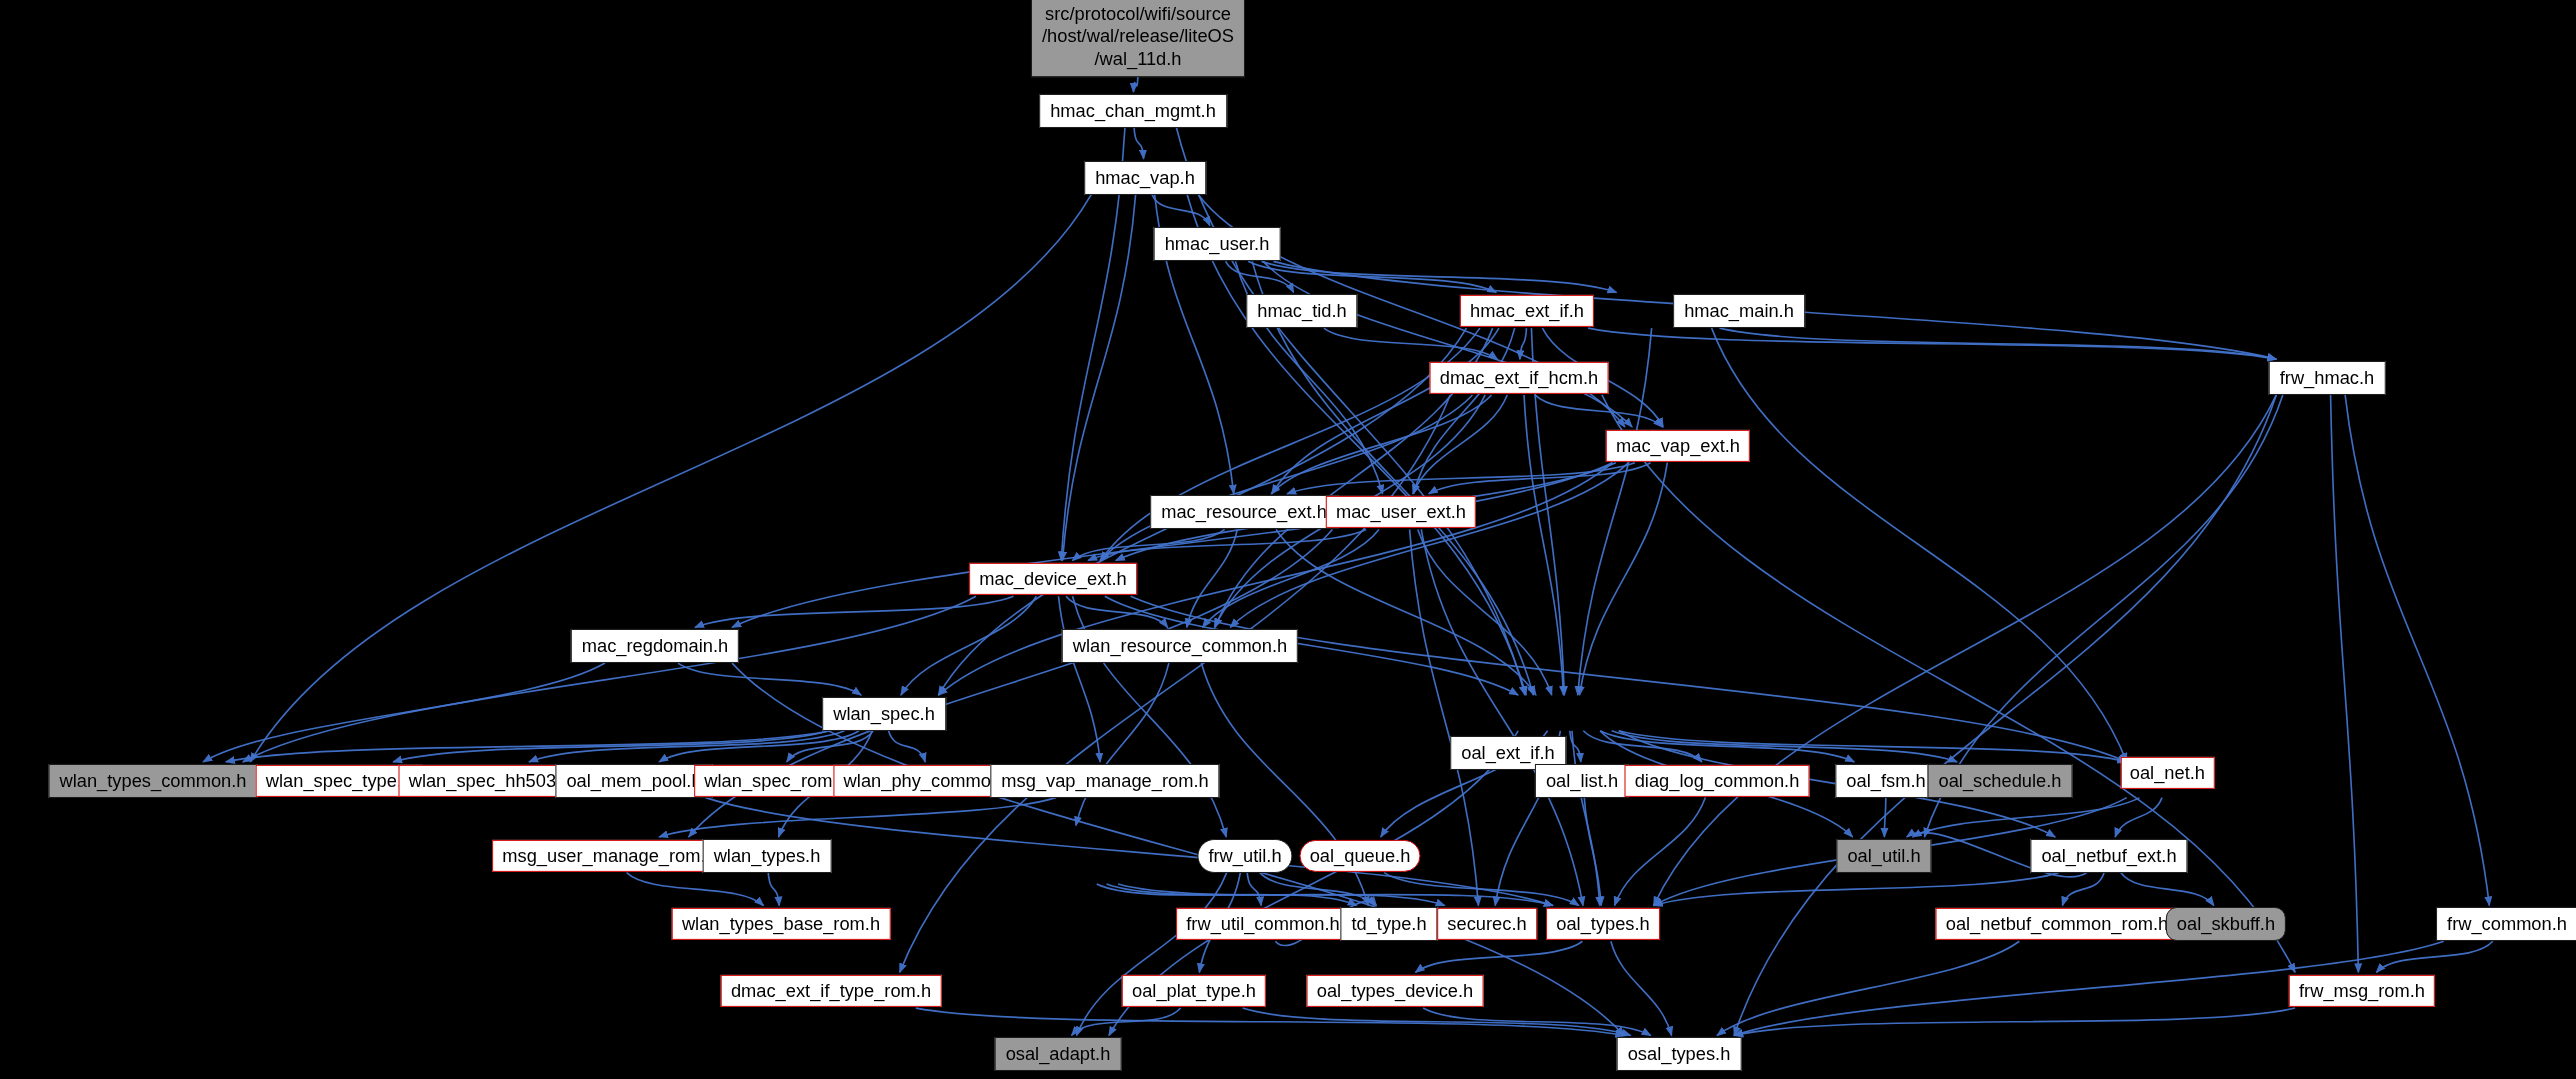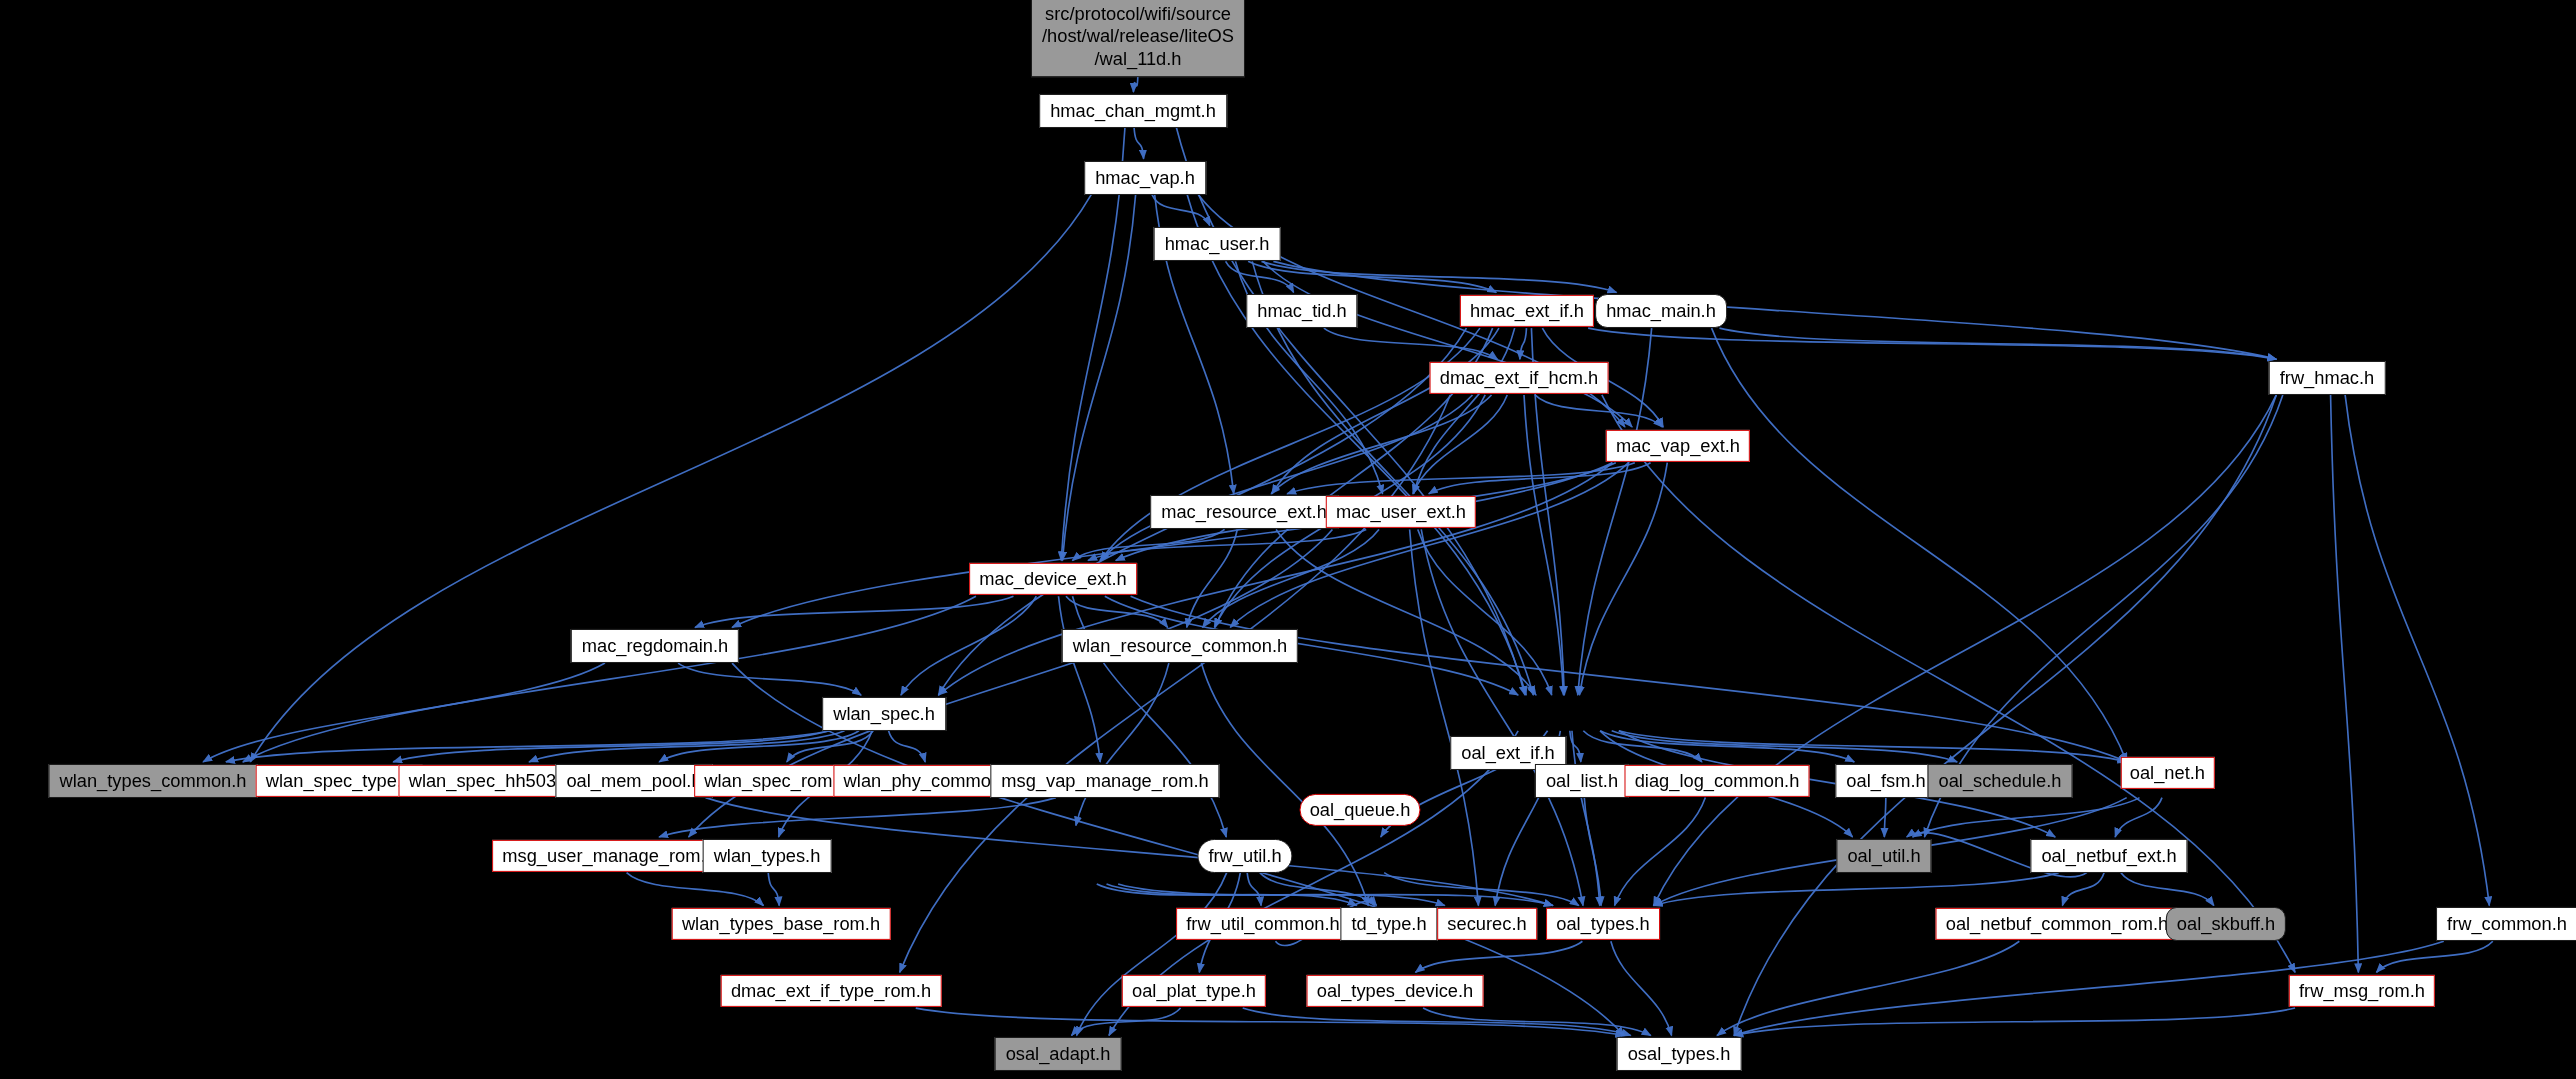--- a/index.html
+++ b/index.html
@@ -179,21 +179,21 @@
     </div>
     <div class="node style-normal" style="left: 1217px; top: 244px;">
       <div class="node-line">hmac_user.h</div>
     </div>
     <div class="node style-normal" style="left: 1302px; top: 311px;">
       <div class="node-line">hmac_tid.h</div>
     </div>
     <div class="node style-red" style="left: 1527px; top: 311px;">
       <div class="node-line">hmac_ext_if.h</div>
     </div>
-    <div class="node style-normal" style="left: 1661px; top: 311px; border-radius: 12px;">
+    <div class="node style-normal" style="left: 1739px; top: 311px;">
       <div class="node-line">hmac_main.h</div>
     </div>
     <div class="node style-red" style="left: 1519px; top: 378px;">
       <div class="node-line">dmac_ext_if_hcm.h</div>
     </div>
     <div class="node style-normal" style="left: 2327px; top: 378px;">
       <div class="node-line">frw_hmac.h</div>
     </div>
     <div class="node style-red" style="left: 1678px; top: 446px;">
       <div class="node-line">mac_vap_ext.h</div>
@@ -257,21 +257,21 @@
     </div>
     <div class="node style-red" style="left: 609px; top: 856px;">
       <div class="node-line">msg_user_manage_rom.h</div>
     </div>
     <div class="node style-normal" style="left: 767px; top: 856px;">
       <div class="node-line">wlan_types.h</div>
     </div>
     <div class="node style-normal" style="left: 1245px; top: 856px; border-radius: 17px;">
       <div class="node-line">frw_util.h</div>
     </div>
-    <div class="node style-red" style="left: 1360px; top: 810px; border-radius: 16px;">
+    <div class="node style-red" style="left: 1360px; top: 856px; border-radius: 16px;">
       <div class="node-line">oal_queue.h</div>
     </div>
     <div class="node style-gray" style="left: 1884px; top: 856px;">
       <div class="node-line">oal_util.h</div>
     </div>
     <div class="node style-normal" style="left: 2109px; top: 856px;">
       <div class="node-line">oal_netbuf_ext.h</div>
     </div>
     <div class="node style-red" style="left: 781px; top: 924px;">
       <div class="node-line">wlan_types_base_rom.h</div>

